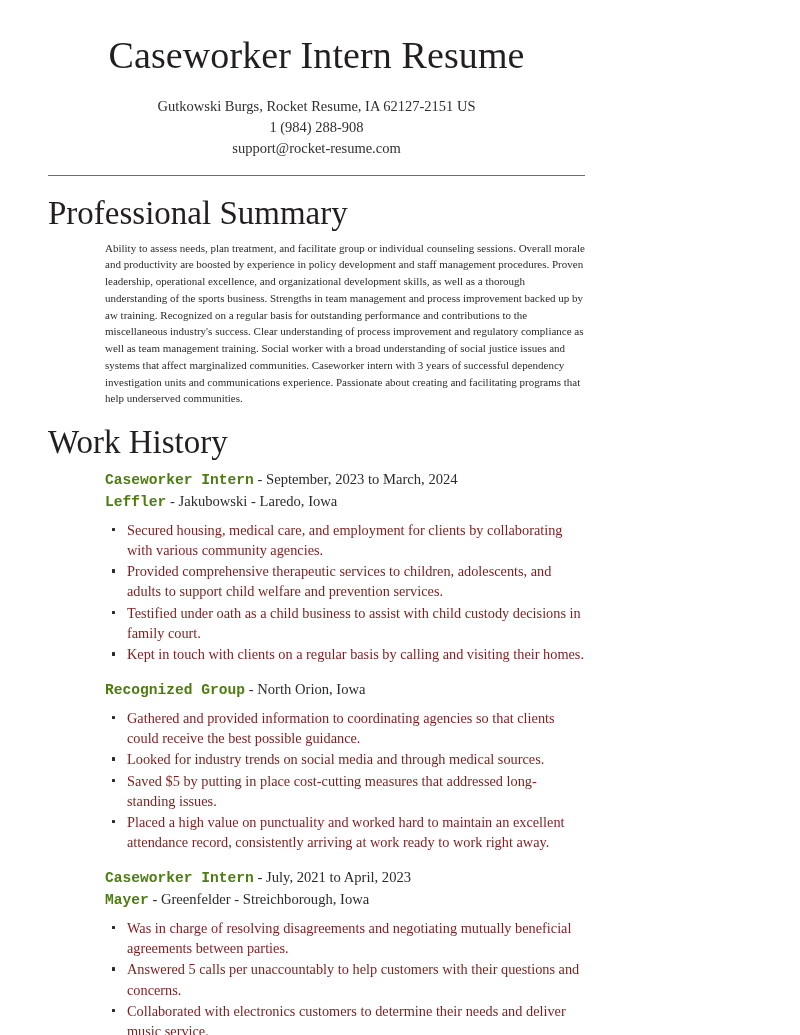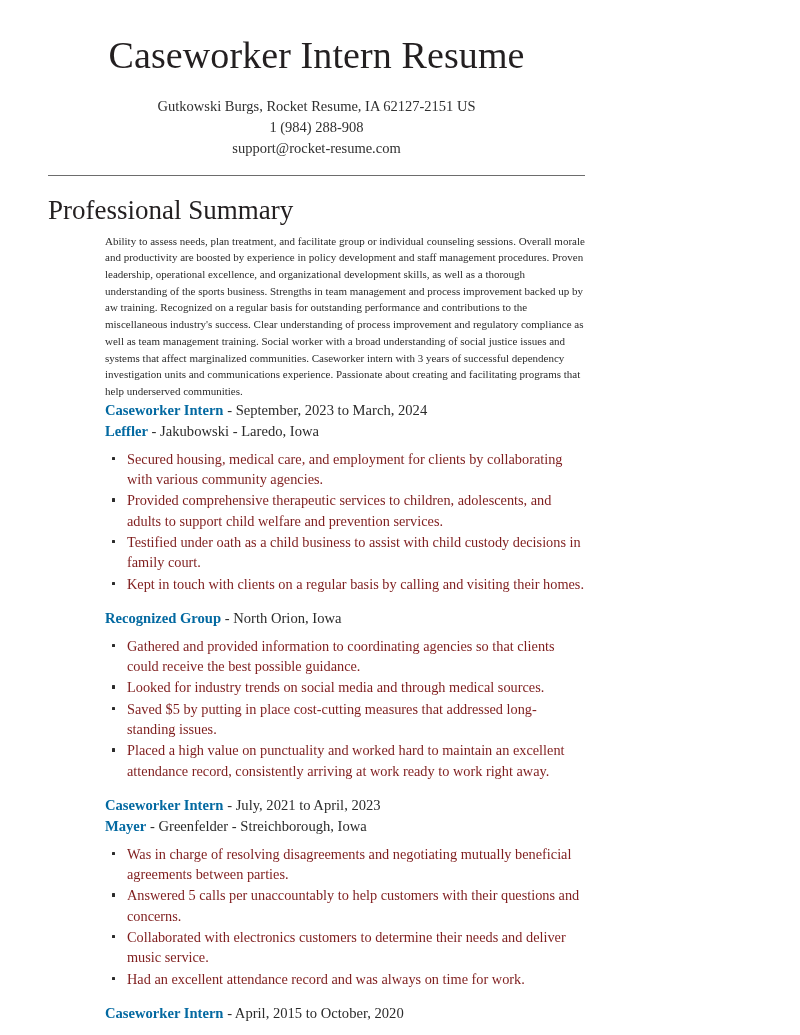--- a/index.html
+++ b/index.html
@@ -51,21 +51,21 @@
     border: 0;
     border-top: 1.3px solid #6d6d6d;
     height: 0;
   }
 
   
   .section {
     padding: 0 48px;
   }
   .section-title {
-    font-size: 27px;
+    font-size: 33px;
     font-weight: 400;
     line-height: 1.2;
     color: #231f20;
     margin: 18px 0 6px 0;
   }
   .work-section .section-title { margin-top: 16px; }
 
   .section-body {
     padding-left: 57px;
   }
@@ -85,21 +85,22 @@
   }
   .job:last-child { margin-bottom: 0; }
 
   .job-line {
     font-size: 14.6px;
     line-height: 1.44;
     color: #2b2b2b;
   }
   .job-strong {
     font-weight: 700;
-    color: #0369a1;
+    color: #4d7c0f;
+    font-family: Liberation Mono, monospace;
   }
   .job-rest { font-weight: 400; }
 
   .bullets {
     list-style: none;
     margin: 7px 0 0 0;
     padding: 0;
   }
   .bullets li {
     position: relative;
@@ -138,20 +139,21 @@
   <hr class="header-rule">
 
   <section class="section summary-section">
     <h2 class="section-title">Professional Summary</h2>
     <div class="section-body">
       <p class="summary-text">Ability to assess needs, plan treatment, and facilitate group or individual counseling sessions. Overall morale and productivity are boosted by experience in policy development and staff management procedures. Proven leadership, operational excellence, and organizational development skills, as well as a thorough understanding of the sports business. Strengths in team management and process improvement backed up by aw training. Recognized on a regular basis for outstanding performance and contributions to the miscellaneous industry's success. Clear understanding of process improvement and regulatory compliance as well as team management training. Social worker with a broad understanding of social justice issues and systems that affect marginalized communities. Caseworker intern with 3 years of successful dependency investigation units and communications experience. Passionate about creating and facilitating programs that help underserved communities.</p>
     </div>
   </section>
 
   <section class="section work-section">
+    <h2 class="section-title">Work History</h2>
     <div class="section-body">
 
       <div class="job">
         <div class="job-line">
           <span class="job-strong">Caseworker Intern</span><span class="job-rest"> - September, 2023 to March, 2024</span>
         </div>
         <div class="job-line">
           <span class="job-strong">Leffler</span><span class="job-rest"> - Jakubowski - Laredo, Iowa</span>
         </div>
         <ul class="bullets">

